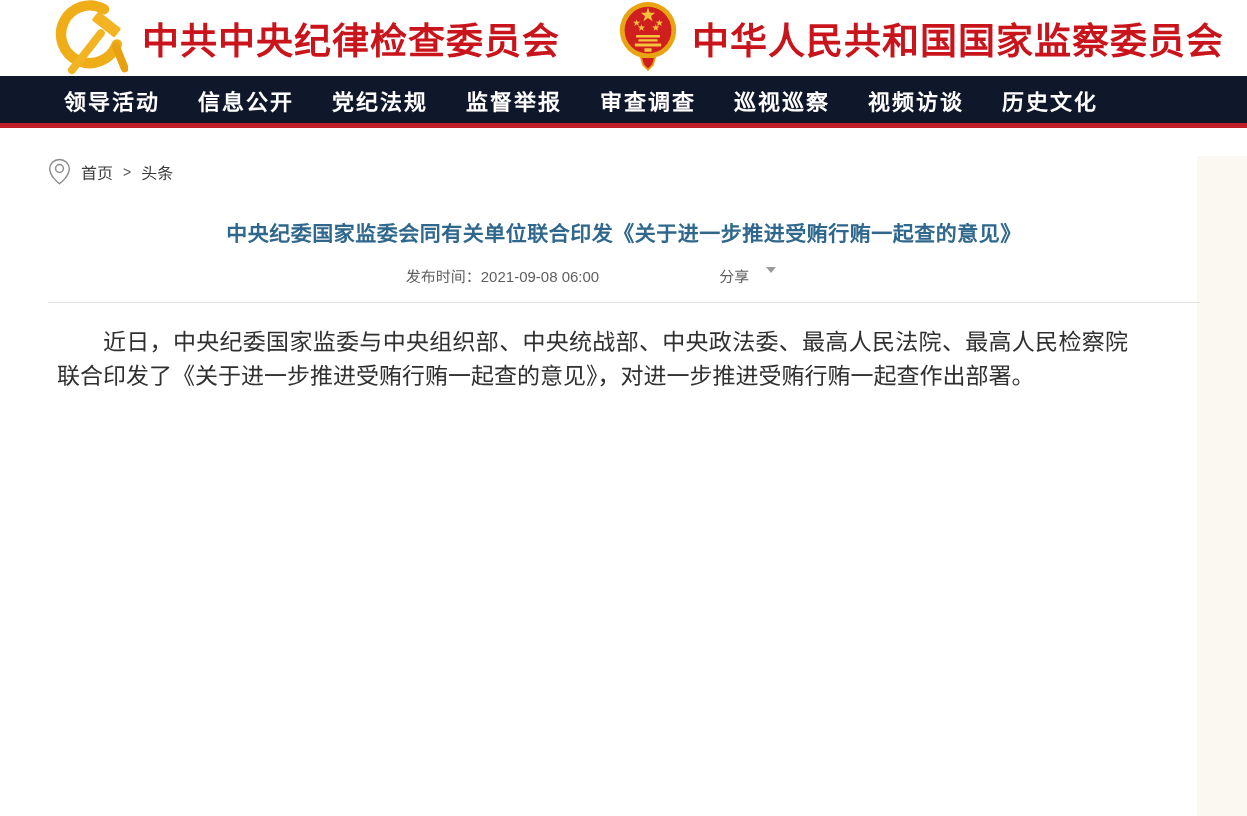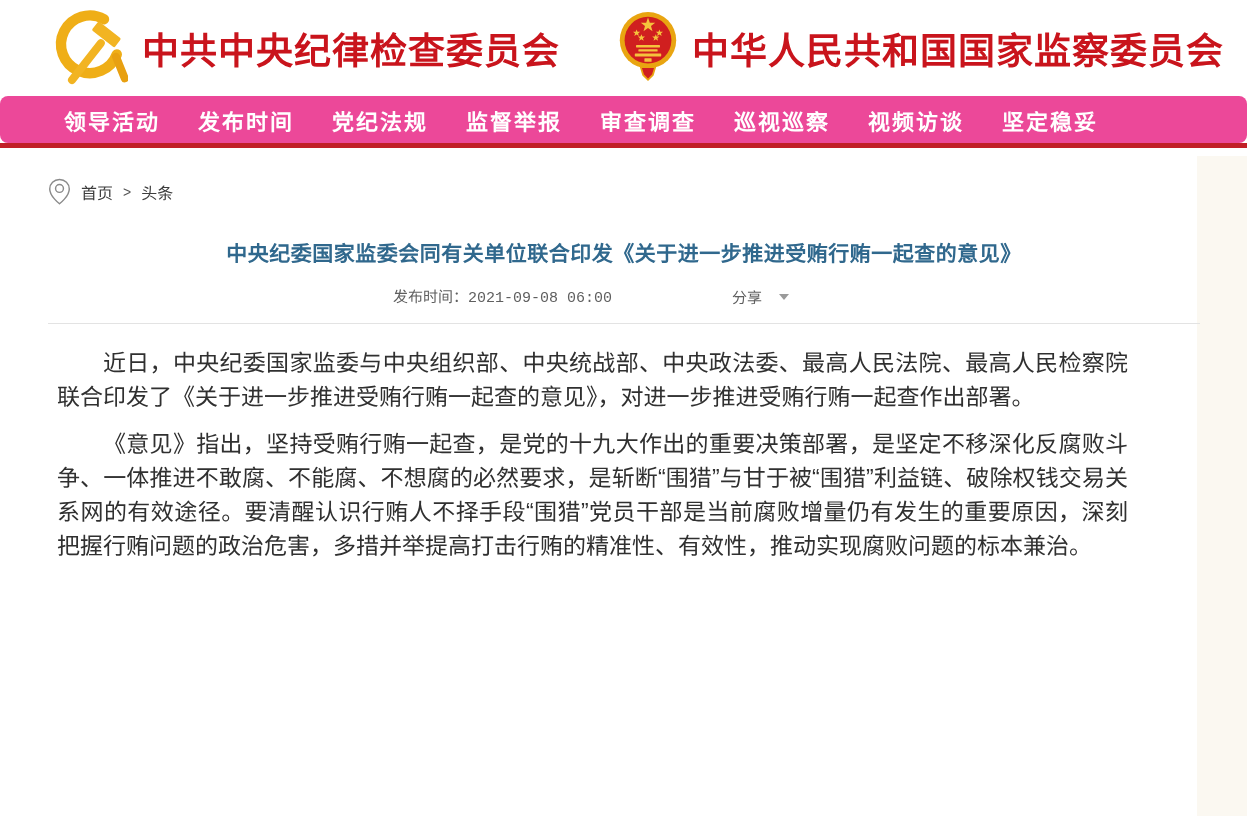--- a/index.html
+++ b/index.html
@@ -5,45 +5,44 @@
 <style>
   * { box-sizing: border-box; margin: 0; padding: 0; }
   html, body {
     width: 1247px; height: 816px;
     overflow: hidden;
     background: #ffffff;
     font-family: "Liberation Sans", "DejaVu Sans", sans-serif;
   }
   
   .site-header {
-    height: 96px;
+    height: 76px;
     display: flex;
     align-items: center;
     padding-left: 48px;
     background: #ffffff;
   }
   .logo-group { display: flex; align-items: center; gap: 14px; }
   .logo-group.right { margin-left: 58px; align-items: center; }
   .logo-icon { flex: 0 0 auto; display: block; }
   .logo-text {
     font-family: "Liberation Serif", "DejaVu Serif", serif;
     font-weight: 700;
     font-size: 37px;
     letter-spacing: 1px;
     color: #c9141c;
     white-space: nowrap;
   }
   
   .main-nav {
     height: 47px;
-    background: #ec4899;
+    background: #0f172a;
     display: flex;
     align-items: center;
     padding-left: 64px;
-    border-radius: 8px;
   }
   .nav-item {
     color: #ffffff;
     font-size: 22px;
     font-weight: 700;
     letter-spacing: 2px;
     margin-right: 38px;
     text-decoration: none;
     cursor: pointer;
     white-space: nowrap;
@@ -78,25 +77,25 @@
   }
   .meta-row {
     margin-top: 18px;
     display: flex;
     justify-content: center;
     align-items: center;
     transform: translateX(-50px);
     font-size: 15px;
     color: #5f5f5f;
   }
-  .meta-time { margin-left: 34px; font-family: Liberation Mono, monospace; }
+  .meta-time { margin-left: 34px; }
   .share-btn {
     margin-left: 120px;
     display: flex;
-    align-items: center;
+    align-items: flex-start;
     gap: 17px;
     cursor: pointer;
     color: #5f5f5f;
   }
   .caret-down {
     width: 0; height: 0;
     border-left: 5px solid transparent;
     border-right: 5px solid transparent;
     border-top: 6px solid #9a9a9a;
     margin-top: 2px;
@@ -144,27 +143,27 @@
         <rect x="44" y="82" width="12" height="6" rx="1"></rect>
       </g>
       <path d="M38 97 L62 97 L58 110 L50 118 L42 110 Z" fill="#d01f1f" stroke="#e9a511" stroke-width="3"></path>
     </svg>
     <div class="logo-text">中华人民共和国国家监察委员会</div>
   </div>
 </header>
 
 <nav class="main-nav">
   <a class="nav-item">领导活动</a>
-  <a class="nav-item">发布时间</a>
+  <a class="nav-item">信息公开</a>
   <a class="nav-item">党纪法规</a>
   <a class="nav-item">监督举报</a>
   <a class="nav-item">审查调查</a>
   <a class="nav-item">巡视巡察</a>
   <a class="nav-item">视频访谈</a>
-  <a class="nav-item">坚定稳妥</a>
+  <a class="nav-item">历史文化</a>
 </nav>
 <div class="red-bar"></div>
 <div class="right-strip"></div>
 
 <main class="content">
 
   <div class="breadcrumb">
     <svg width="23" height="27" viewBox="0 0 24 28" aria-hidden="true">
       <path d="M12 1.5 C6.2 1.5 1.8 6 1.8 11.3 C1.8 19 12 26.8 12 26.8 S22.2 19 22.2 11.3 C22.2 6 17.8 1.5 12 1.5 Z" fill="none" stroke="#8a8a8a" stroke-width="1.5"></path>
       <circle cx="12" cy="10.8" r="4.1" fill="none" stroke="#8a8a8a" stroke-width="1.5"></circle>
@@ -181,16 +180,15 @@
     <span class="share-btn">
       <span>分享</span>
       <span class="caret-down"></span>
     </span>
   </div>
 
   <div class="divider"></div>
 
   <article class="article-body">
     <p>近日，中央纪委国家监委与中央组织部、中央统战部、中央政法委、最高人民法院、最高人民检察院联合印发了《关于进一步推进受贿行贿一起查的意见》，对进一步推进受贿行贿一起查作出部署。</p>
-    <p>《意见》指出，坚持受贿行贿一起查，是党的十九大作出的重要决策部署，是坚定不移深化反腐败斗争、一体推进不敢腐、不能腐、不想腐的必然要求，是斩断“围猎”与甘于被“围猎”利益链、破除权钱交易关系网的有效途径。要清醒认识行贿人不择手段“围猎”党员干部是当前腐败增量仍有发生的重要原因，深刻把握行贿问题的政治危害，多措并举提高打击行贿的精准性、有效性，推动实现腐败问题的标本兼治。</p>
   </article>
 
 </main>
 
 </body></html>

